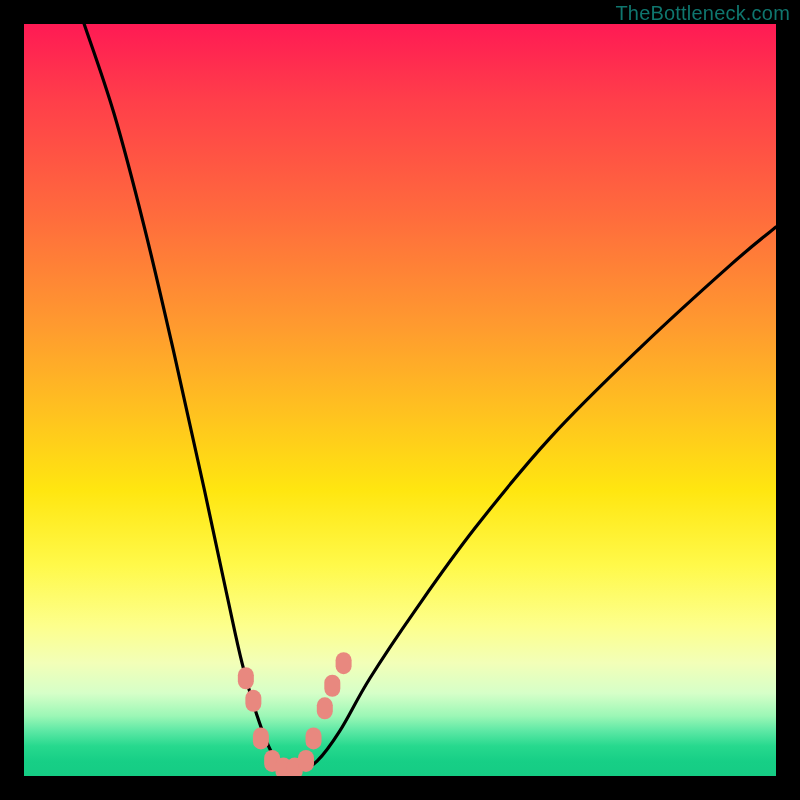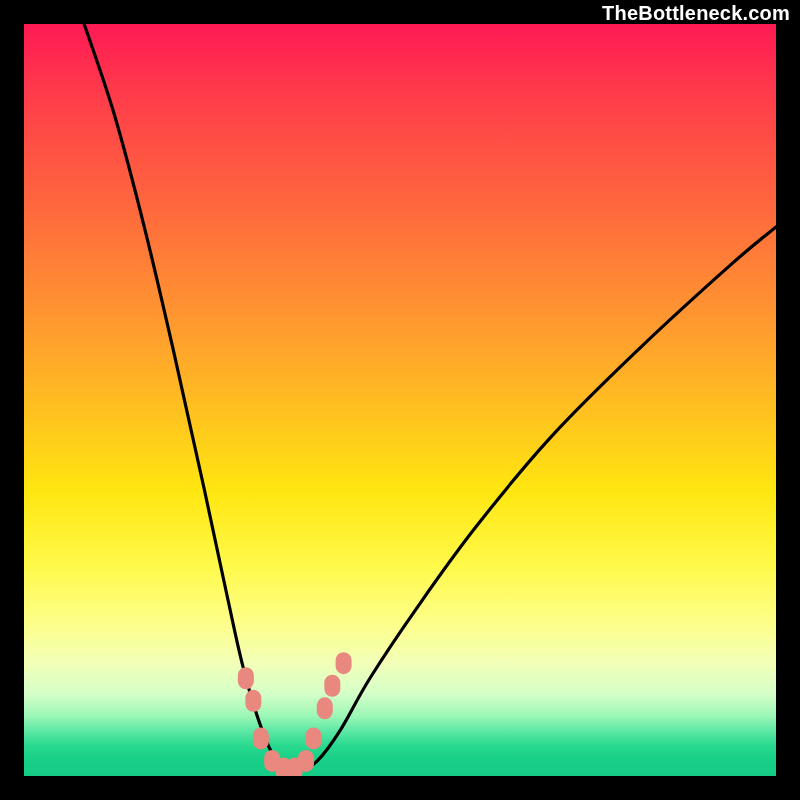--- a/index.html
+++ b/index.html
@@ -34,23 +34,23 @@
       #5de8a5 94%,
       #27d98e 96%,
       #17cf86 98%,
       #15cc84 100%);
   }
 
   .watermark {
     position: absolute;
     top: 2px;
     right: 10px;
-    color: #ffffff;
+    color: #0f766e;
     font-size: 20px;
-    font-weight: 700;
+    font-weight: 400;
     letter-spacing: 0.2px;
     user-select: none;
   }
 
   svg.curve {
     position: absolute;
     top: 0; left: 0;
     width: 752px;
     height: 752px;
   }

